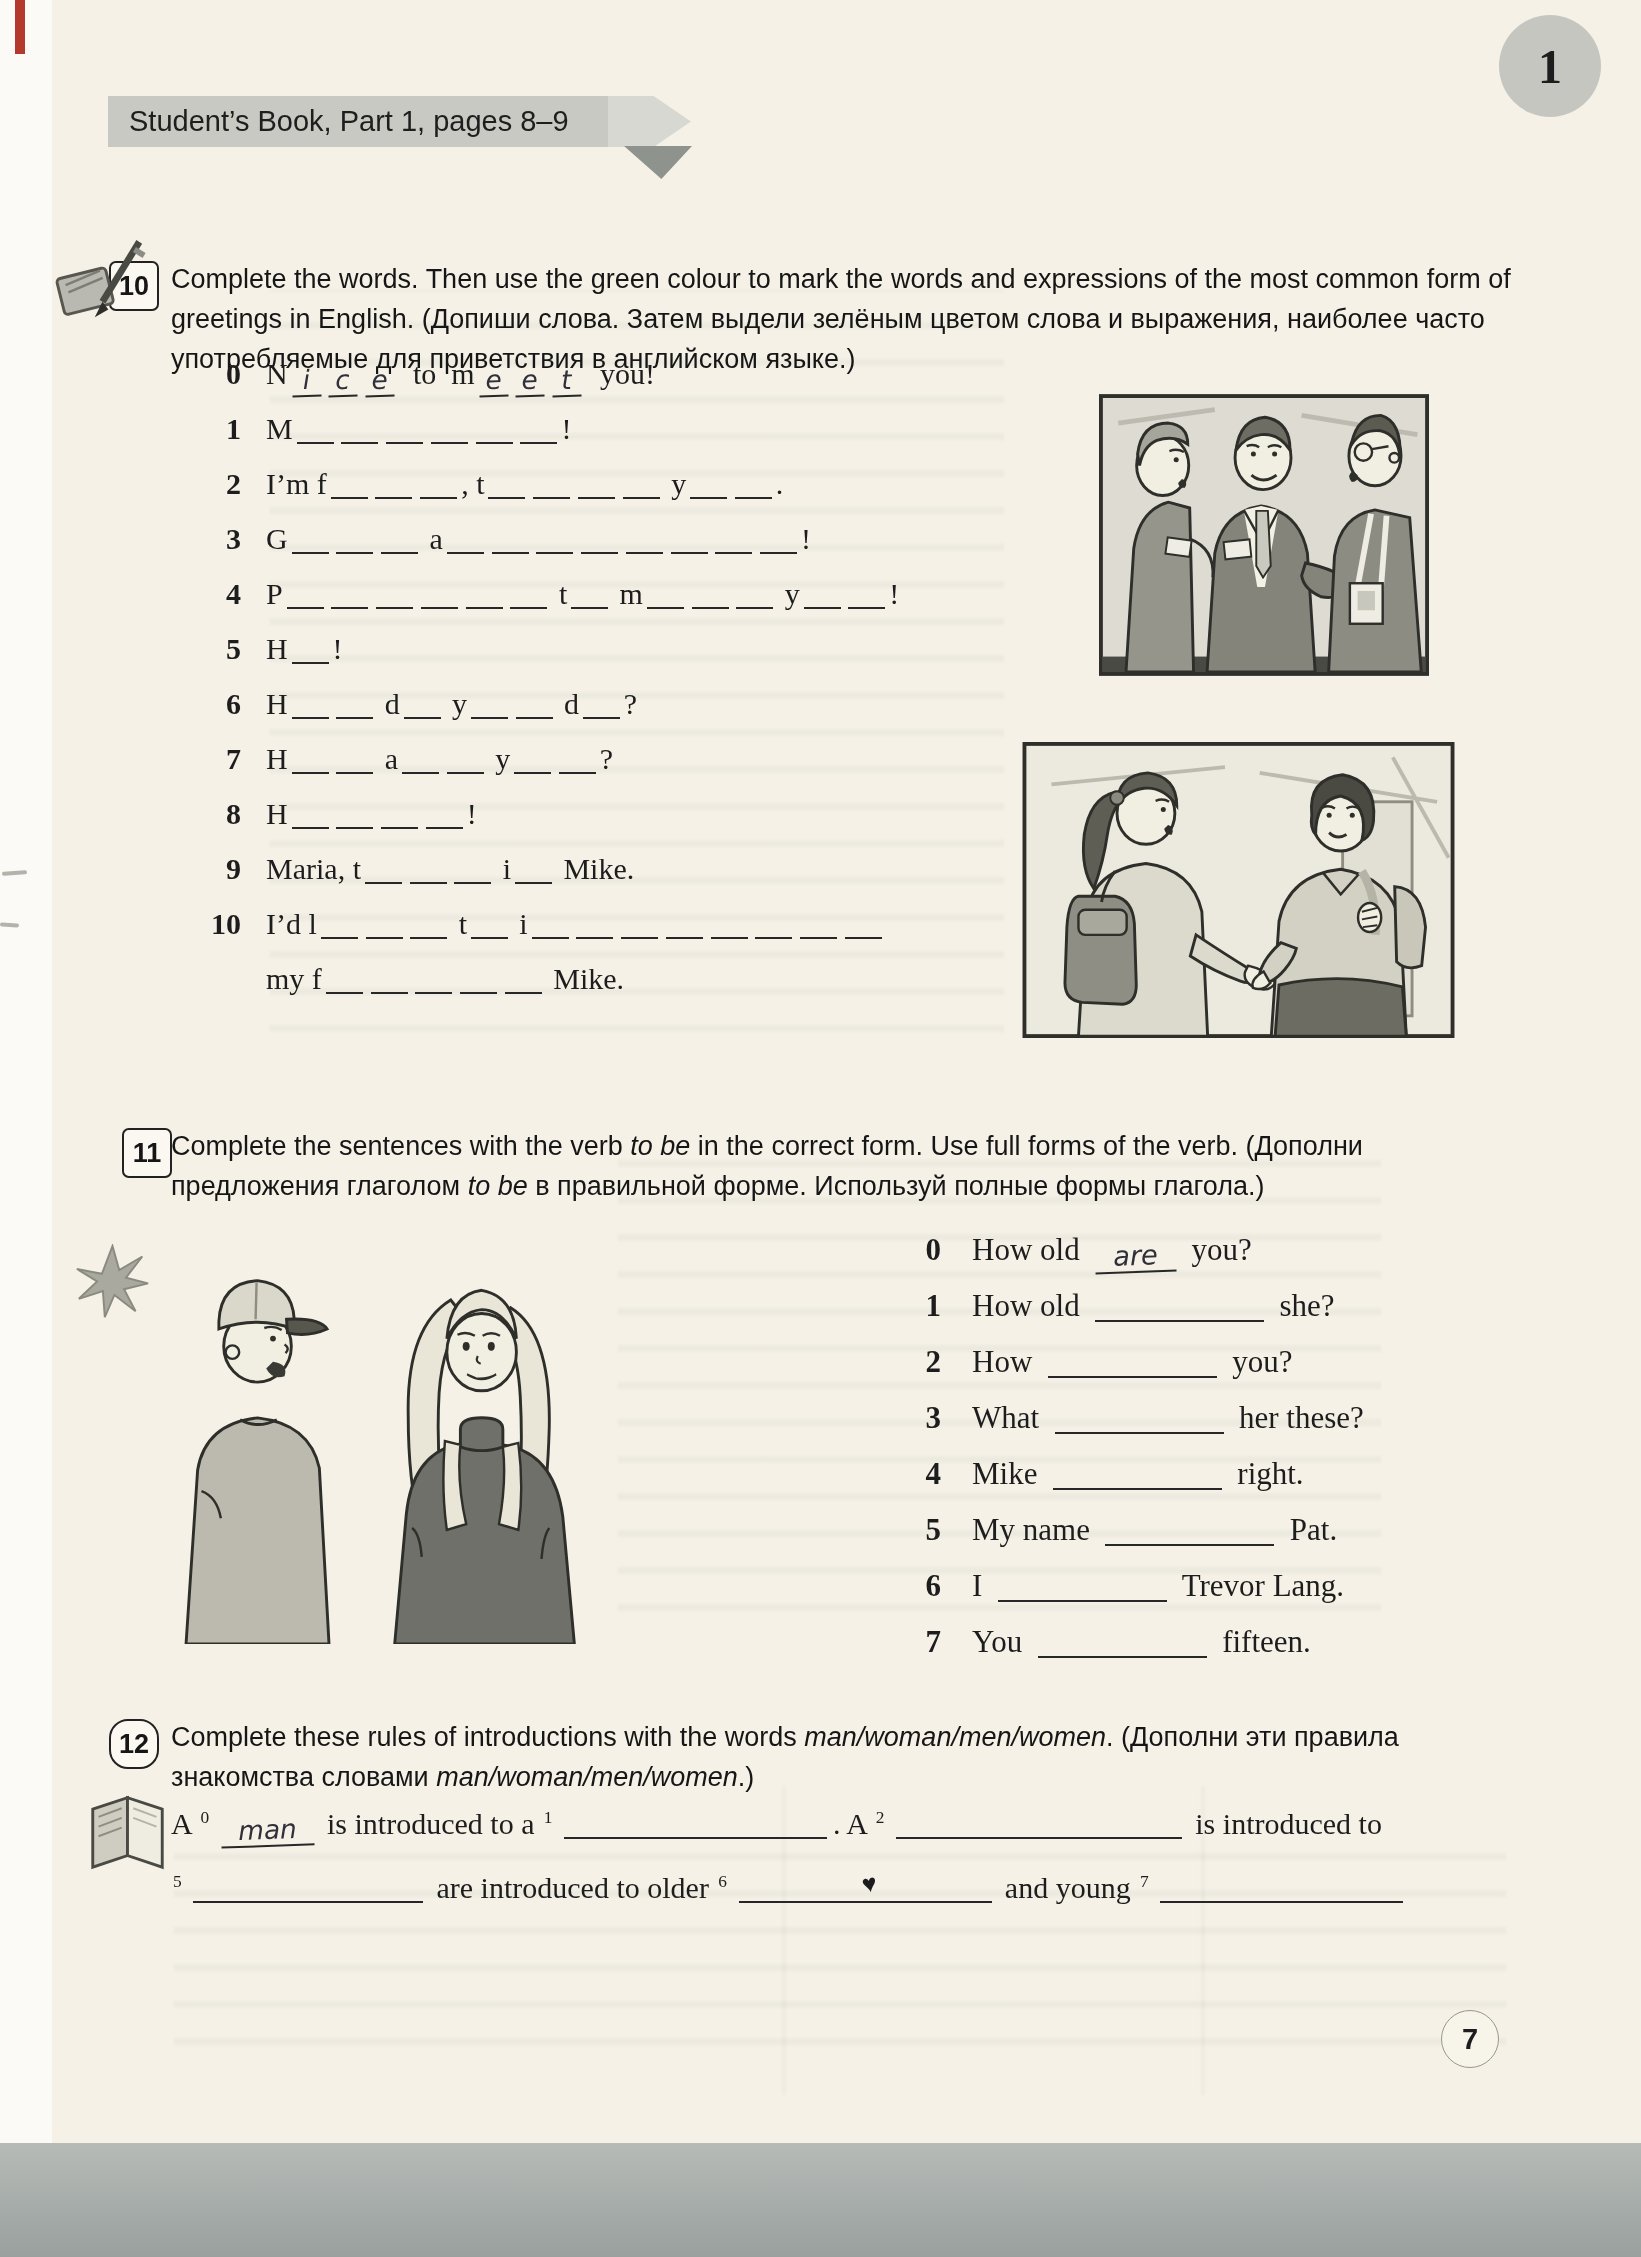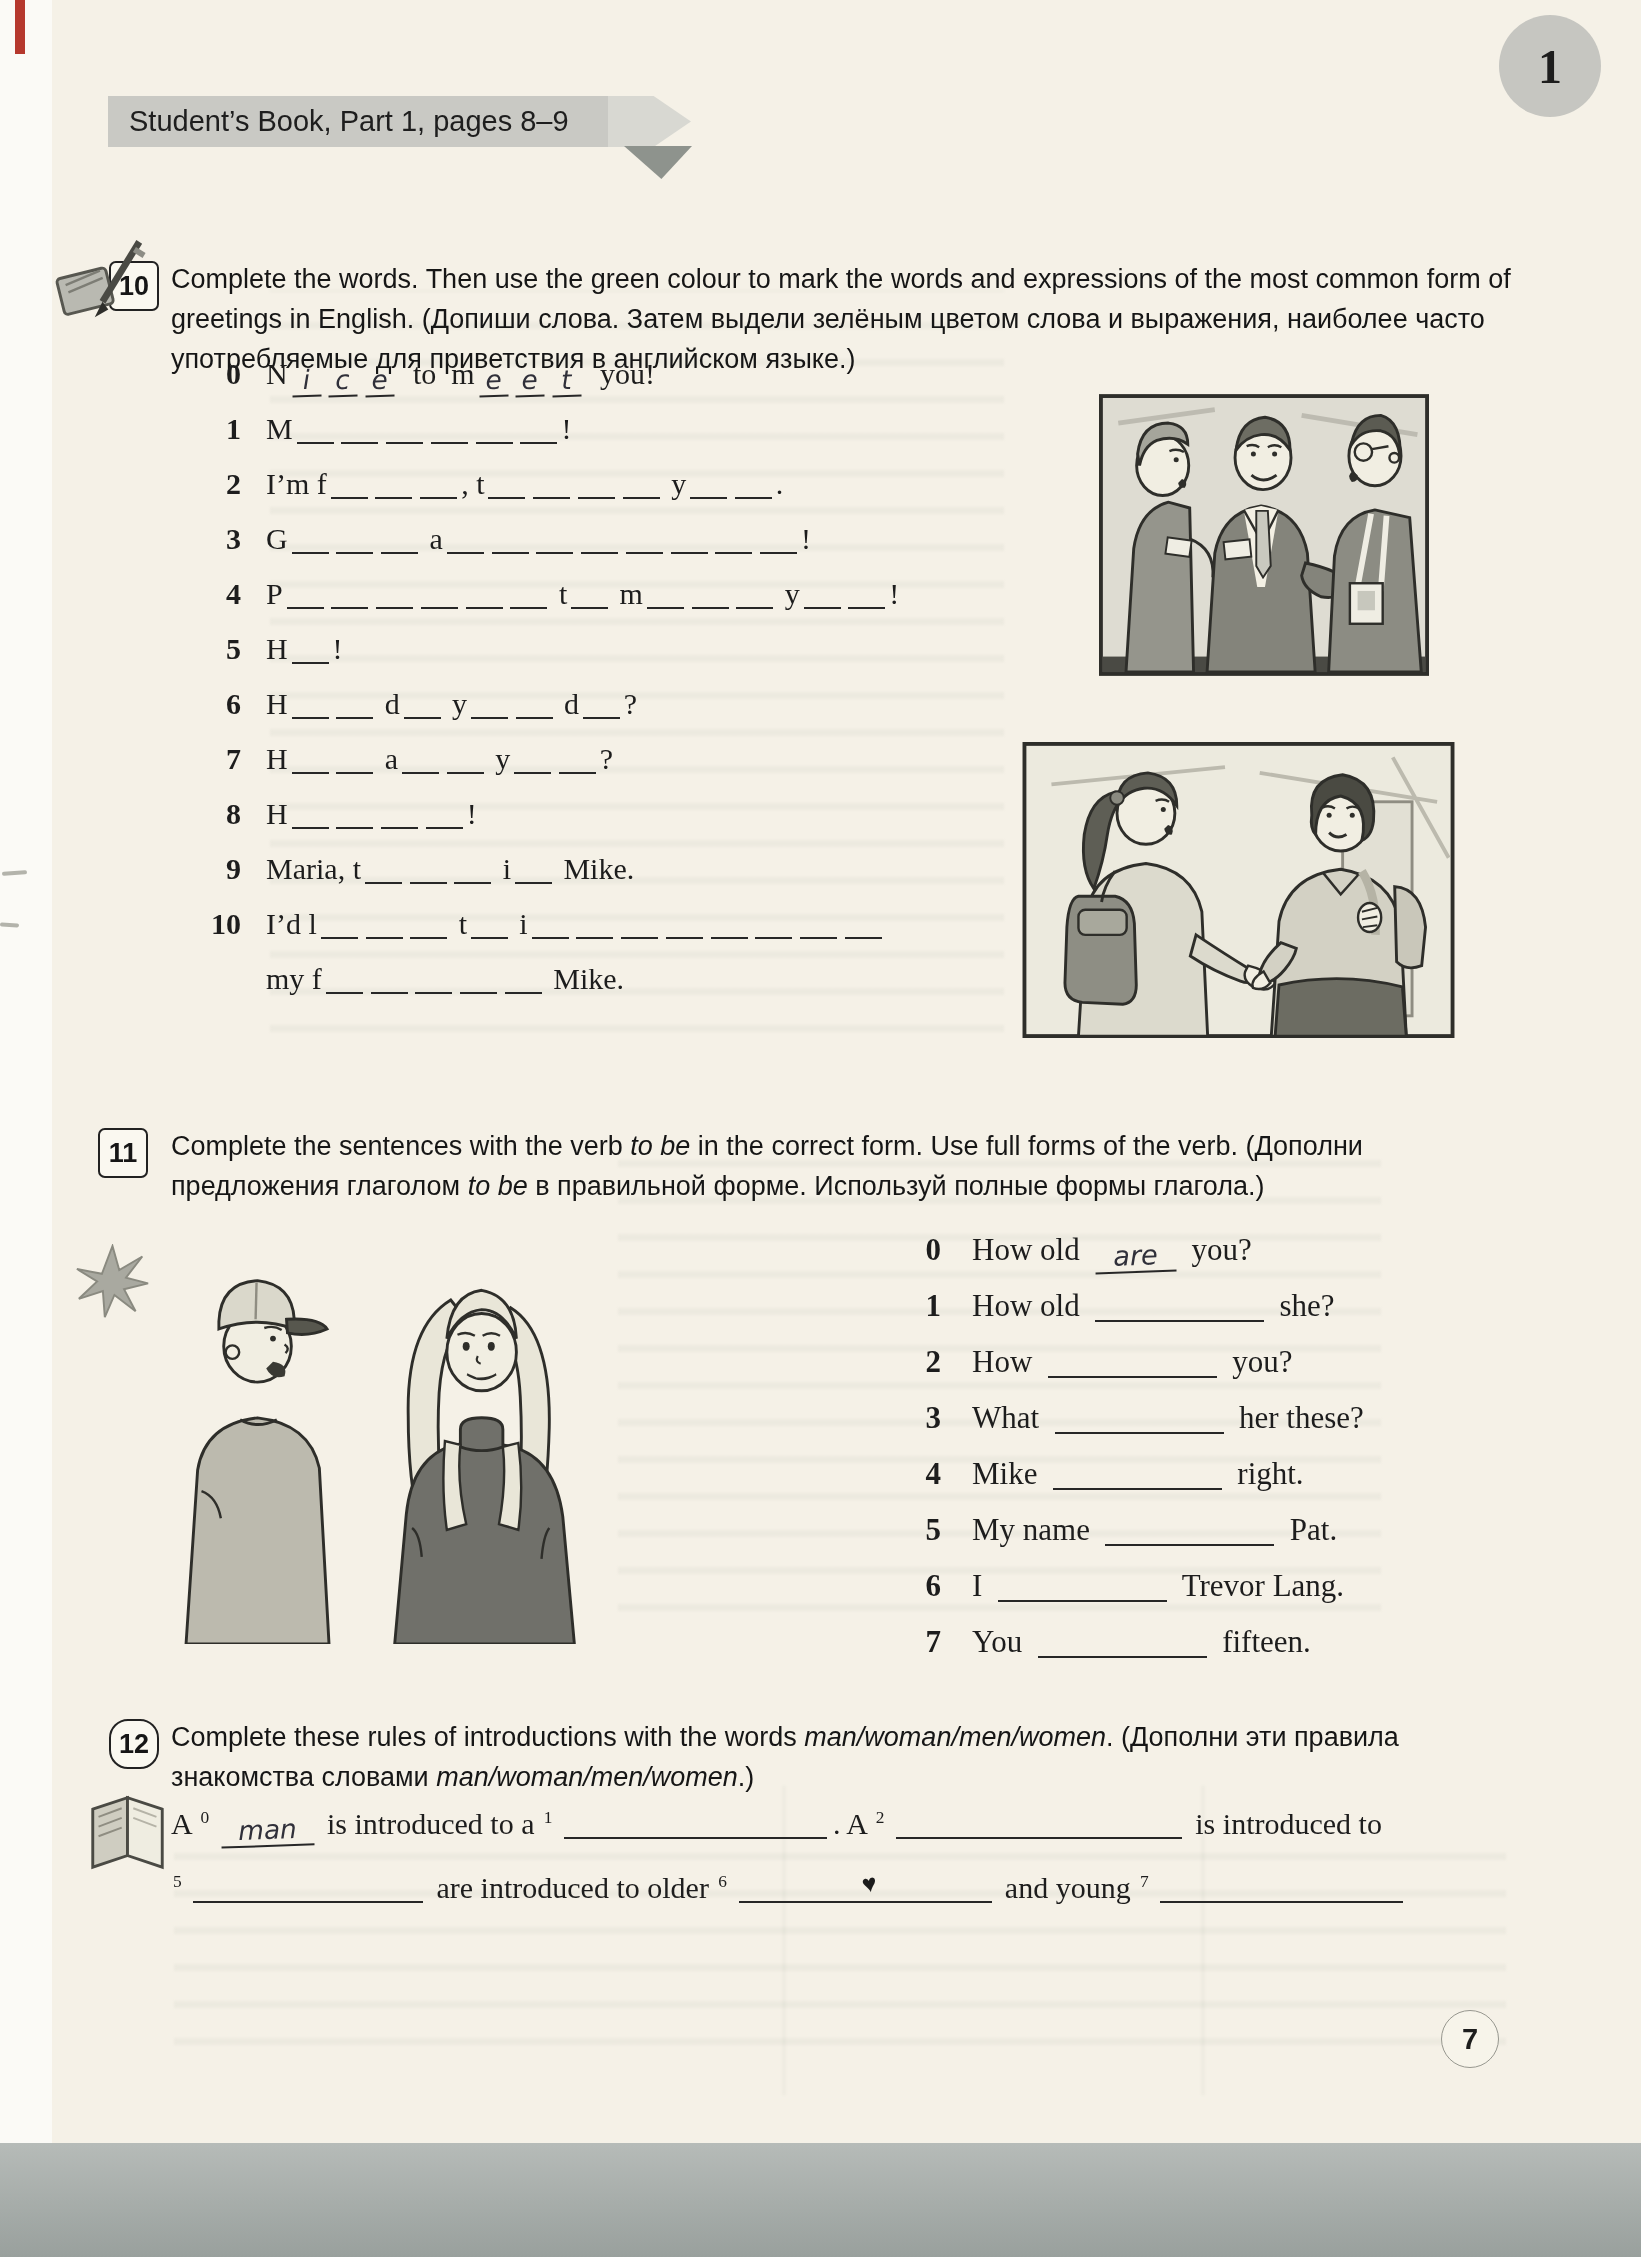--- a/index.html
+++ b/index.html
@@ -235,21 +235,21 @@
       <path d="M262 305 L266 252 Q330 238 394 254 L398 305 Z" fill="#6c6c62" stroke="#2e2e2a" stroke-width="3"></path>
       <path d="M386 150 Q414 152 418 192 L414 232 Q398 238 388 228 Z" fill="#c9c7ba" stroke="#2e2e2a" stroke-width="3"></path>
       <path d="M352 134 Q368 160 366 200" stroke="#b5b3a5" stroke-width="9" fill="none"></path>
       <ellipse cx="360" cy="182" rx="12" ry="15" fill="#f1eee2" stroke="#2e2e2a" stroke-width="2.5"></ellipse>
       <path d="M352 176 L368 172 M352 184 L368 181 M353 192 L368 190" stroke="#2e2e2a" stroke-width="2" fill="none"></path>
       <path d="M268 208 Q250 224 246 240 L252 250 Q262 248 272 236 Q282 224 284 214 Z" fill="#d3d1c4" stroke="#2e2e2a" stroke-width="3"></path>
       <path d="M250 238 Q236 246 239 255 Q249 259 257 250 Z" fill="#f1eee2" stroke="#2e2e2a" stroke-width="2.5"></path>
     </svg>
   </div>
 
-  <div class="abs exnum" style="left:98px;top:1128px;text-align:center;">
+  <div class="abs exnum" style="left:122px;top:1128px;text-align:center;">
     <span>11</span>
   </div>
   <div class="abs instr" style="left:171px;top:1126px;width:1361px;"><span class="tx">Complete the sentences with the verb </span><span class="tx it">to be</span><span class="tx"> in the correct form. Use full forms of the verb. (Дополни предложения глаголом </span><span class="tx it">to be</span><span class="tx"> в правильной форме. Используй полные формы глагола.)</span></div>
 
   <div class="abs" style="left:75px;top:1244px;">
     <svg width="75" height="75" viewBox="0 0 78 78">
       <path d="M39 2 L46 27 L70 13 L53 35 L76 41 L51 47 L63 70 L41 53 L31 76 L29 49 L4 57 L23 39 L2 26 L28 31 Z" fill="#a9a9a0" stroke="#8a8a80" stroke-width="2"></path>
     </svg>
   </div>
 

